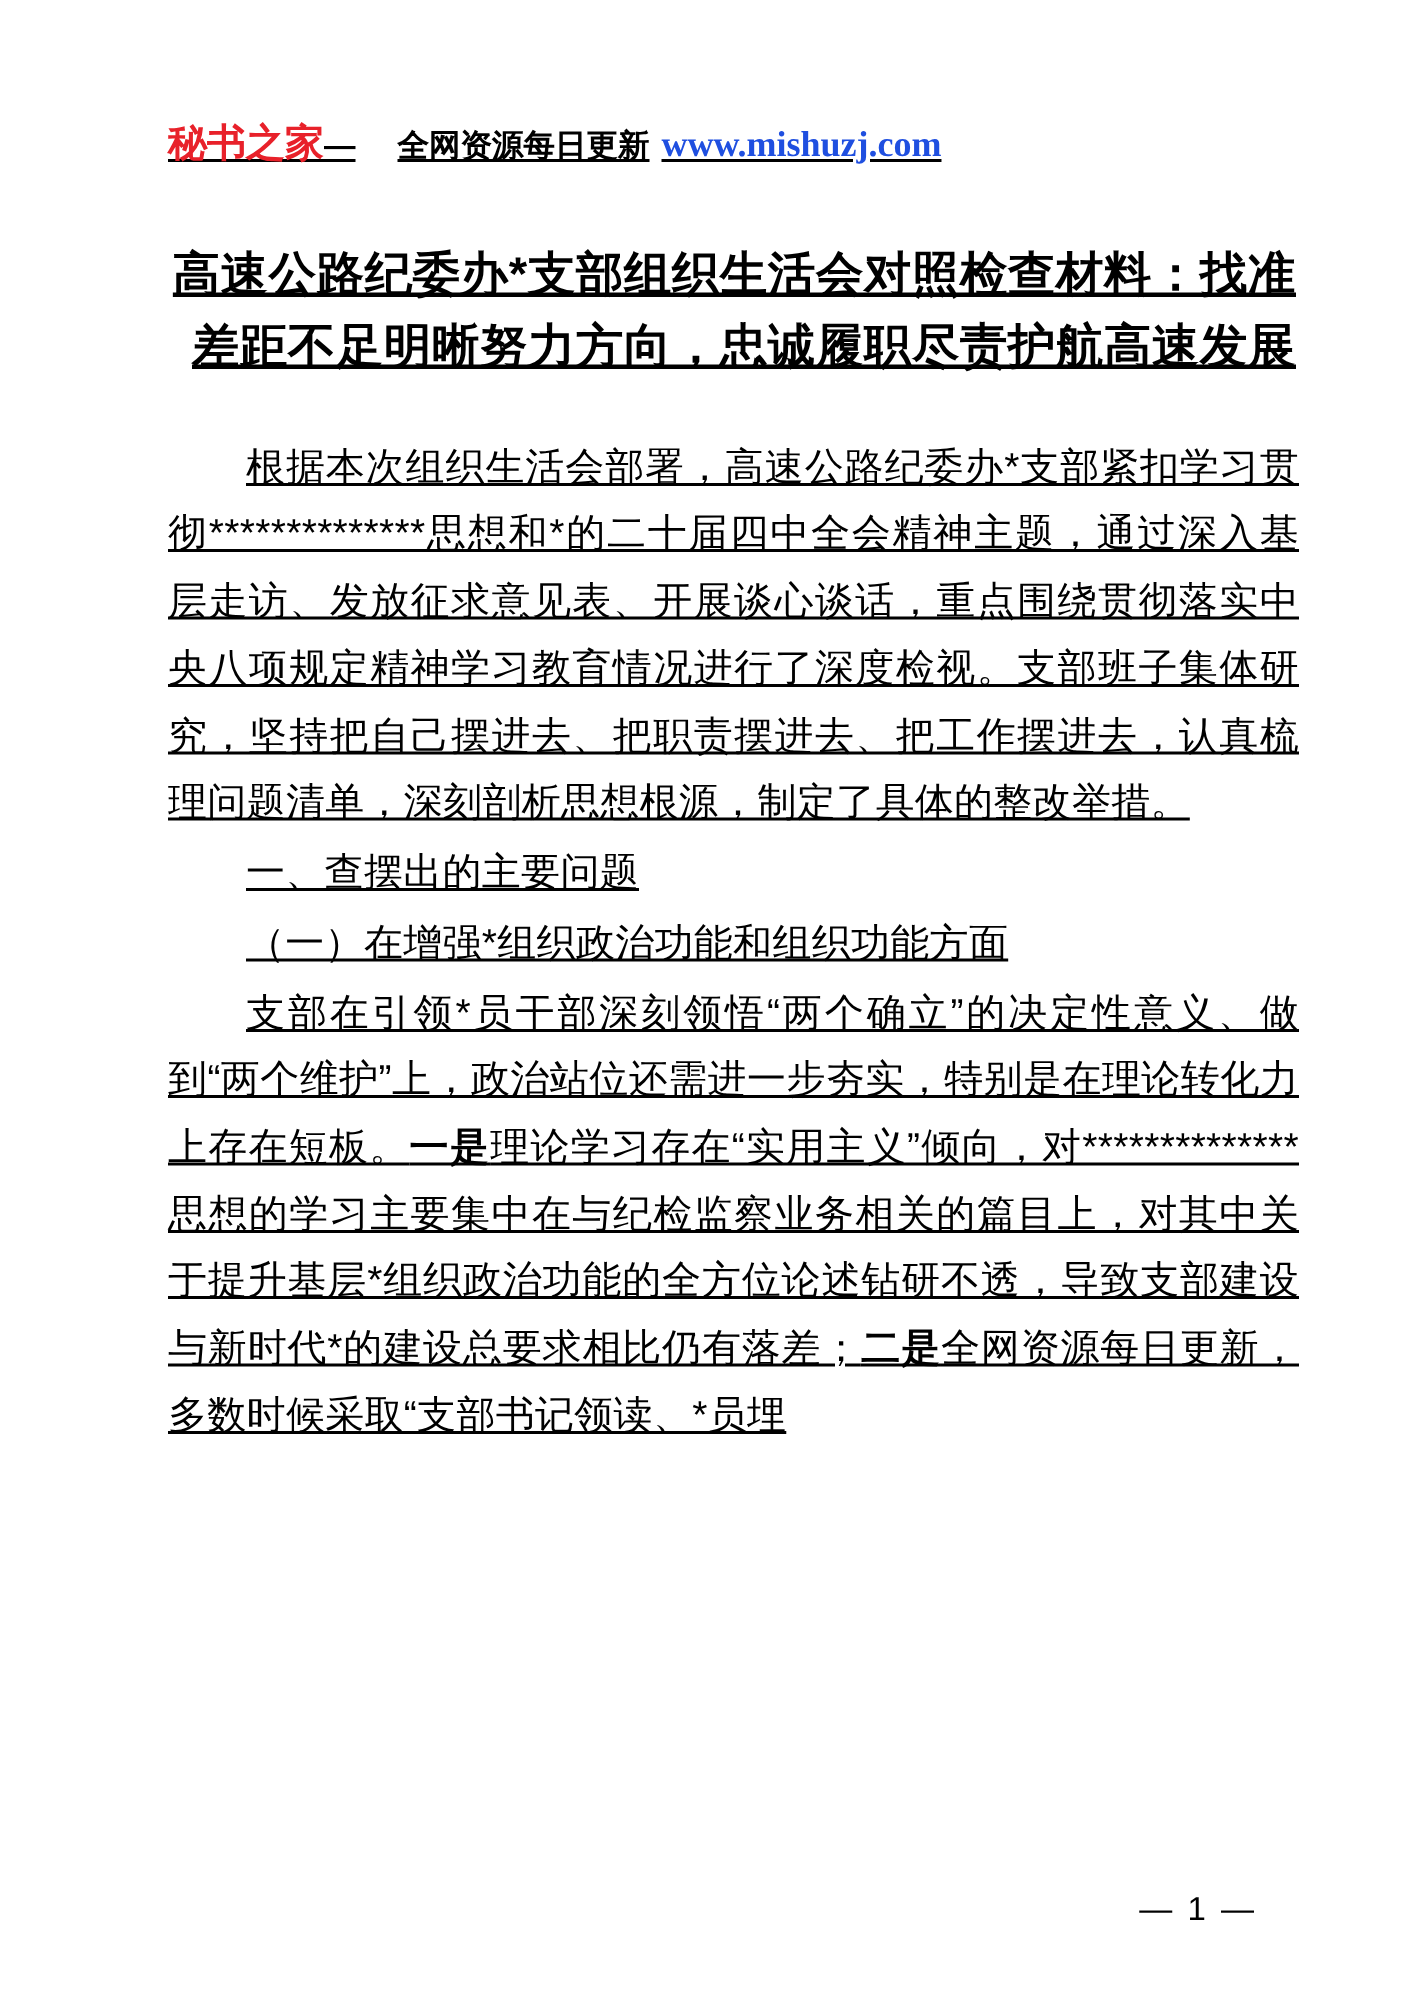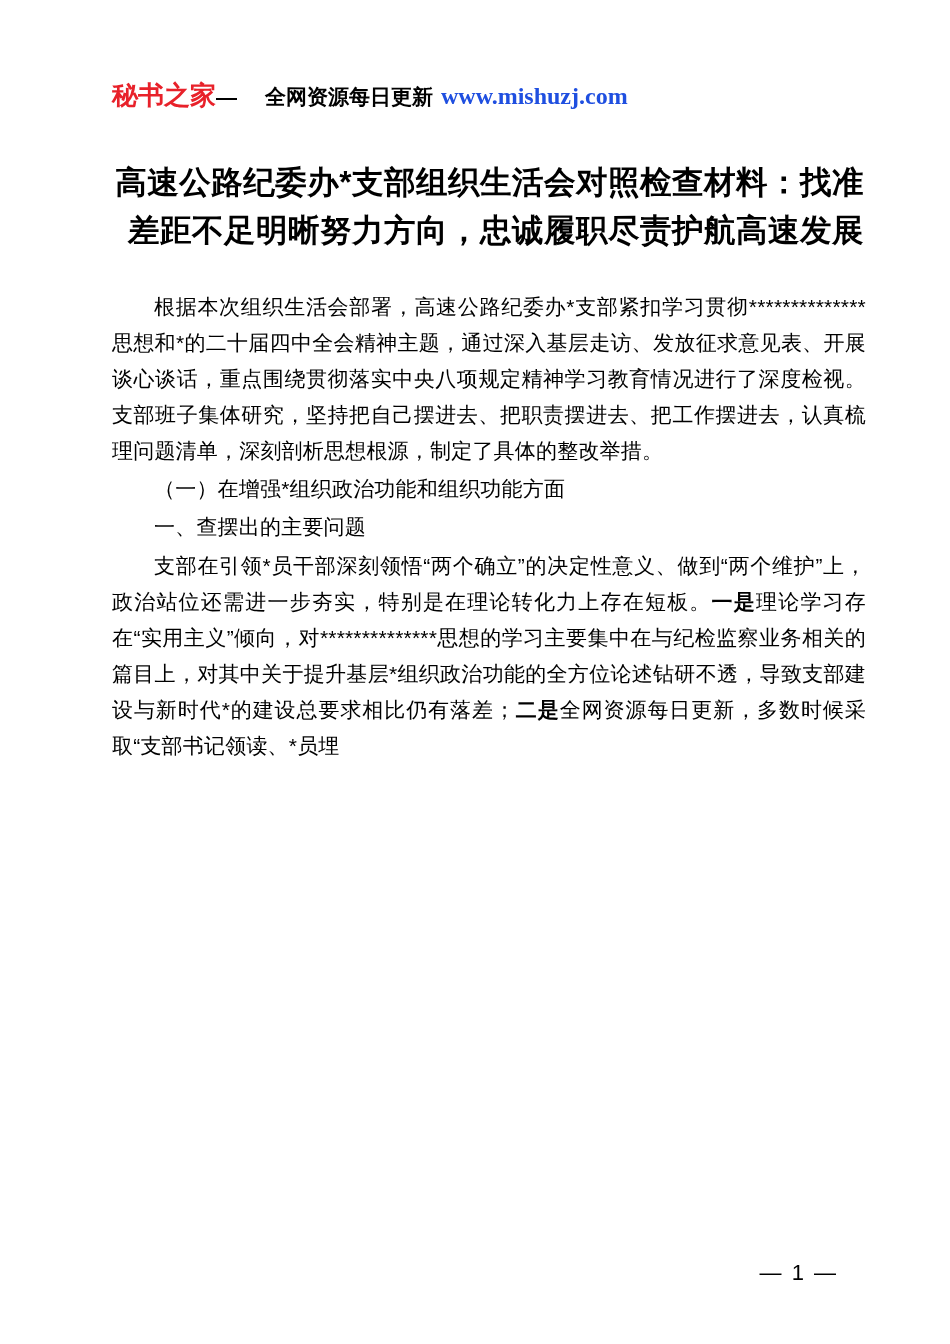--- a/index.html
+++ b/index.html
@@ -14,20 +14,21 @@
     color: #000000;
     position: relative;
     overflow: hidden;
   }
   .page {
     width: 950px;
     height: 1344px;
     box-sizing: border-box;
     padding: 78px 84px 0 112px;
     position: relative;
+    text-decoration: underline;
   }
   
   .header-line {
     display: flex;
     align-items: baseline;
     font-size: 25px;
     font-weight: bold;
     letter-spacing: 0px;
     margin-bottom: 46px;
     white-space: nowrap;
@@ -61,21 +62,21 @@
     text-align: right;
     font-size: 31.5px;
     font-weight: bold;
     line-height: 1.52;
     letter-spacing: 0.5px;
     margin: 0 0 34px 0;
     padding: 0 2px;
   }
   
   p.body {
-    font-size: 21px;
+    font-size: 26px;
     line-height: 1.72;
     margin: 0 0 2px 0;
     text-align: justify;
     text-justify: inter-ideograph;
     text-indent: 2em;
     letter-spacing: 0.2px;
   }
   p.body.tight {
     margin-bottom: 0;
   }
@@ -101,21 +102,21 @@
     <span class="brand">秘书之家</span>
       <span class="brand-sep">—</span>
       <span class="brand-tag">全网资源每日更新</span>
     <span class="brand-url">www.mishuzj.com</span>
   </div>
 
   <h1 class="doc-title">高速公路纪委办*支部组织生活会对照检查材料：找准差距不足明晰努力方向，忠诚履职尽责护航高速发展</h1>
 
   <p class="body">根据本次组织生活会部署，高速公路纪委办*支部紧扣学习贯彻**************思想和*的二十届四中全会精神主题，通过深入基层走访、发放征求意见表、开展谈心谈话，重点围绕贯彻落实中央八项规定精神学习教育情况进行了深度检视。支部班子集体研究，坚持把自己摆进去、把职责摆进去、把工作摆进去，认真梳理问题清单，深刻剖析思想根源，制定了具体的整改举措。</p>
 
+  <p class="body">一、查摆出的主要问题</p>
+
   <p class="body">（一）在增强*组织政治功能和组织功能方面</p>
-
-  <p class="body">一、查摆出的主要问题</p>
 
   <p class="body tight"><span>支部在引领*员干部深刻领悟“两个确立”的决定性意义、做到“两个维护”上，政治站位还需进一步夯实，特别是在理论转化力上存在短板。</span><b class="em">一是</b><span>理论学习存在“实用主义”倾向，对**************思想的学习主要集中在与纪检监察业务相关的篇目上，对其中关于提升基层*组织政治功能的全方位论述钻研不透，导致支部建设与新时代*的建设总要求相比仍有落差；</span><b class="em">二是</b><span>全网资源每日更新，多数时候采取“支部书记领读、*员埋</span></p>
 
   <div class="page-number">— 1 —</div>
 
 </div>
 
 </body></html>

